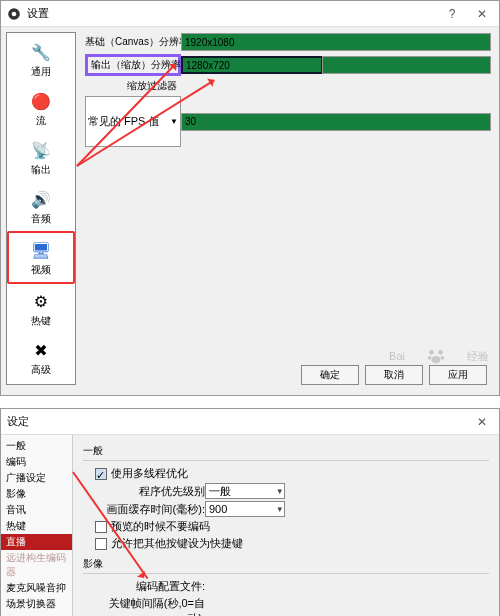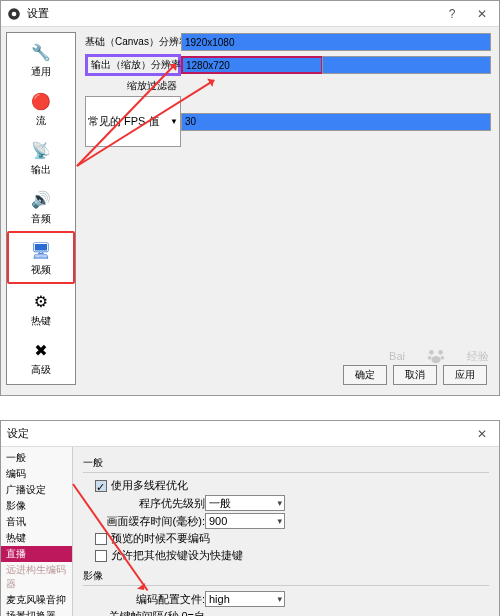--- a/index.html
+++ b/index.html
@@ -1,42 +1,42 @@
 <!DOCTYPE html>
 <html><head>
 <meta charset="utf-8">
 <style>
 *{box-sizing:border-box;margin:0;padding:0;font-family:"Microsoft YaHei",Arial,sans-serif;font-size:11px}
 body{background:#fff;width:500px}
-.window{border:1px solid #999;background:#f0f0f0;margin-bottom:24px;position:relative}
+.window{border:1px solid #999;background:#f0f0f0;margin-bottom:12px;position:relative}
 .titlebar{height:26px;display:flex;align-items:center;padding:0 6px;background:#fff;border-bottom:1px solid #ddd}
 .titlebar .icon-svg{width:14px;height:14px;margin-right:6px}
 .titlebar-btns{margin-left:auto;display:flex;gap:8px}
 .titlebar-btns span{width:22px;text-align:center;color:#555;font-size:12px}
 .main{display:flex}
 .sidebar{width:70px;background:#fff;border:1px solid #888;margin:5px;padding:2px 0}
 .sb-item{display:flex;flex-direction:column;align-items:center;padding:5px 0;cursor:pointer}
 .sb-item.selected{border:2px solid #e33;border-radius:2px}
 .sb-item .glyph{width:24px;height:24px;display:flex;align-items:center;justify-content:center;font-size:16px}
 .sb-item .lab{font-size:10px;margin-top:1px}
 .content{flex:1;padding:6px 8px 6px 4px}
 .row{display:flex;align-items:center;margin-bottom:3px}
 .row .lbl{width:96px;text-align:right;padding-right:4px;font-size:10px;white-space:nowrap}
 .row .lbl.hl{border:3px solid #8b5cf6;padding:1px 3px;width:96px}
-.row input,.row select{flex:1;height:18px;border:1px solid #999;background:#3b82f6;font-size:10px;padding:0 3px}
-.row input.hl{border:2px solid #be185d}
+.row input,.row select{flex:1;height:18px;border:1px solid #999;background:#15803d;font-size:10px;padding:0 3px}
+.row input.hl{border:2px solid #0f172a}
 .btns{display:flex;justify-content:flex-end;gap:6px;padding:6px}
-.btns button{width:44px;height:20px;border:1px solid #888;background:#f5f5f5;font-size:10px}
+.btns button{width:58px;height:20px;border:1px solid #888;background:#f5f5f5;font-size:10px}
 .watermark{position:absolute;right:10px;bottom:28px;opacity:.25;font-size:18px;color:#333;display:flex;align-items:center;gap:20px;pointer-events:none}
 .paw{width:22px;height:22px}
 
 .w2-body{display:flex;min-height:180px}
 .w2-side{width:72px;border-right:1px solid #ccc;padding:3px 0;background:#f8f8f8}
 .w2-side div{padding:1px 5px;font-size:10px}
-.w2-side .sel{background:#be185d;color:#fff}
+.w2-side .sel{background:#b91c1c;color:#fff}
 .w2-content{flex:1;padding:6px 10px;font-size:10px}
 .sect-title{font-size:10px;margin:3px 0 5px;border-bottom:1px solid #ccc;padding-bottom:2px}
 .w2-row{display:flex;align-items:center;margin:2px 0 2px 12px}
 .w2-row .lbl2{width:110px;text-align:right;padding-right:0}
 .chk{width:12px;height:12px;border:1px solid #666;margin-right:4px;display:inline-block;background:#fff}
 .combo{border:1px solid #888;background:#fff;height:16px;width:80px;display:flex;align-items:center;padding:0 14px 0 3px;position:relative}
 .combo::after{content:"▾";position:absolute;right:2px;font-size:9px;color:#444}
 .arrow-line{position:absolute;background:#e33;height:2px;transform-origin:left center;pointer-events:none}
 .arrow-head{position:absolute;width:0;height:0;border:5px solid transparent;pointer-events:none}
 </style>
@@ -169,21 +169,20 @@
           <span class="chk"></span>
           <span>预览的时候不要编码</span>
         </div>
       <div class="w2-row">
           <span class="chk"></span>
           <span>允许把其他按键设为快捷键</span>
         </div>
       <div class="sect-title" style="margin-top:6px">影像</div>
       <div class="w2-row">
           <span class="lbl2">编码配置文件:</span>
-          <span class="combo">high</span>
         </div>
       <div class="w2-row">
           <span class="lbl2">关键帧间隔(秒,0=自动):</span>
         </div>
 
     </div>
   </div>
   <div class="arrow-line" style="left:72px;top:62px;width:130px;transform:rotate(55deg)"></div>
   <div class="arrow-head" style="left:138px;top:164px;border-left-color:#e33;transform:rotate(55deg)"></div>
 

